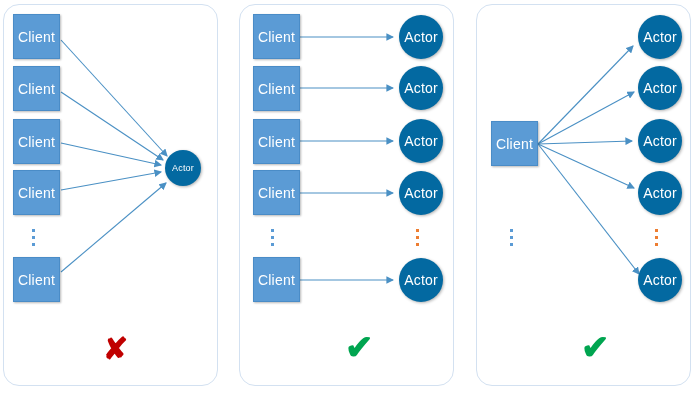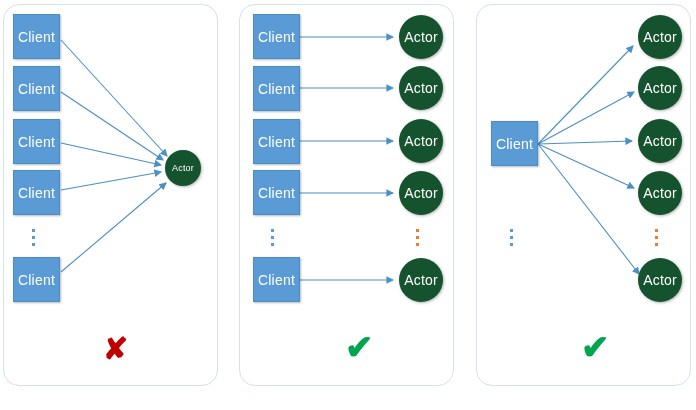--- a/index.html
+++ b/index.html
@@ -31,21 +31,21 @@
     box-sizing:border-box;
     z-index:3;
   }
   .client{
     background:#5B9BD5;
     border:1px solid #4A8CC7;
     box-shadow:1px 1px 2px rgba(0,0,0,.28);
     width:47px;height:45px;
   }
   .actor{
-    background:#14532d;
+    background:#0369a1;
     border-radius:50%;
     box-shadow:1px 1px 3px rgba(0,0,0,.30);
   }
 
   .ellipsis{
     position:absolute;
     display:flex;
     flex-direction:column;
     align-items:center;
     justify-content:space-between;

